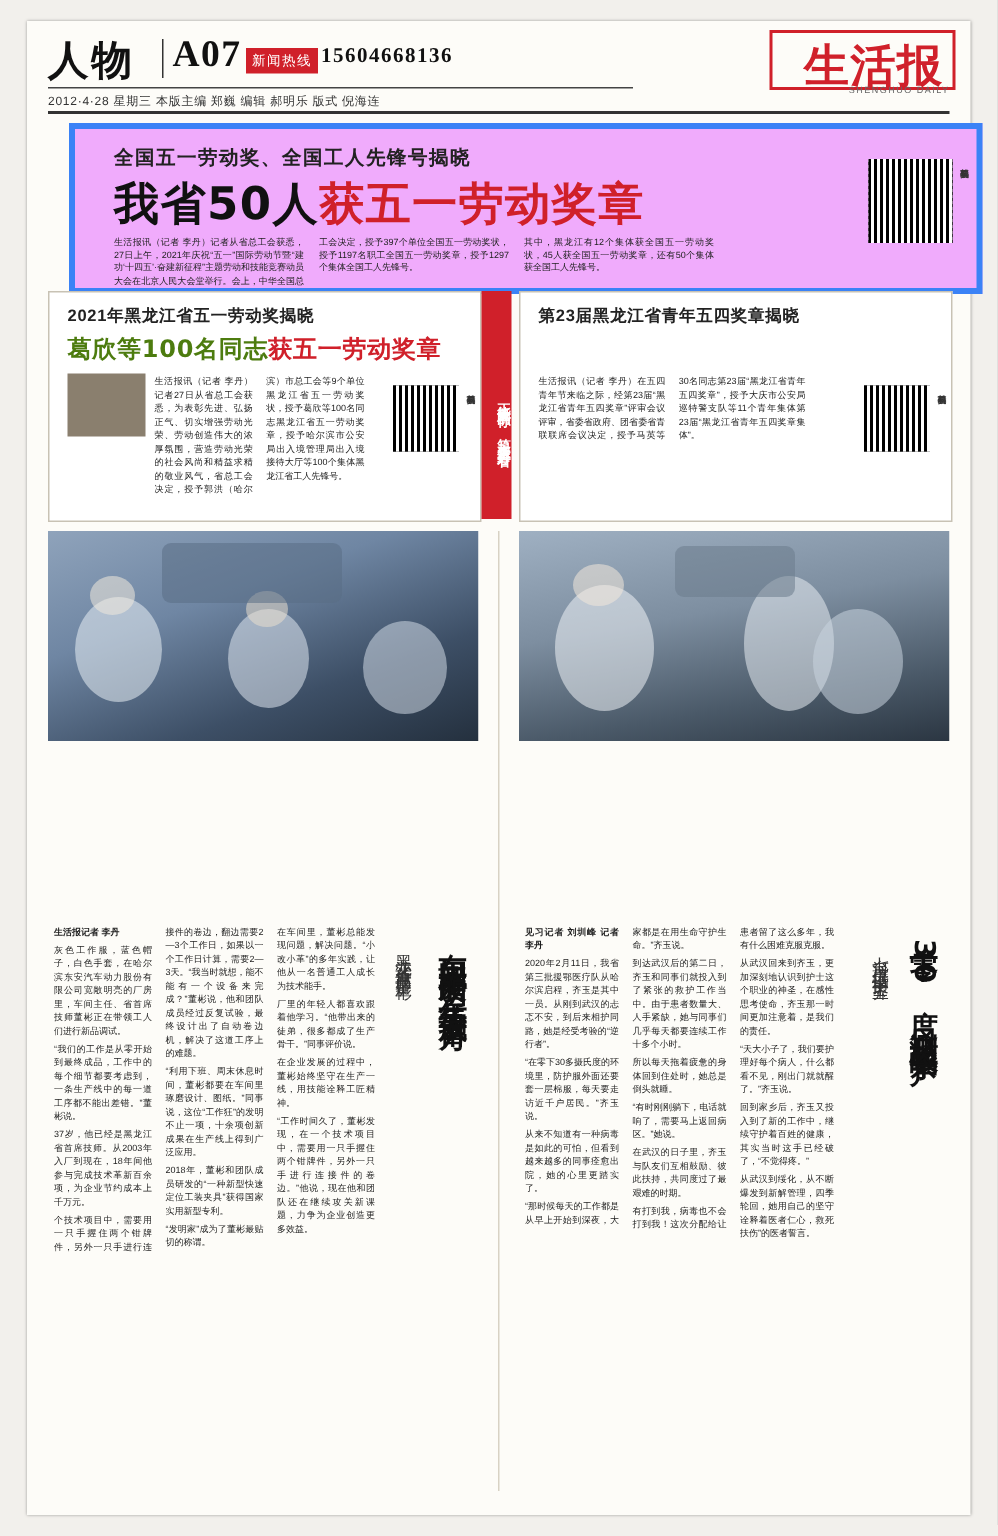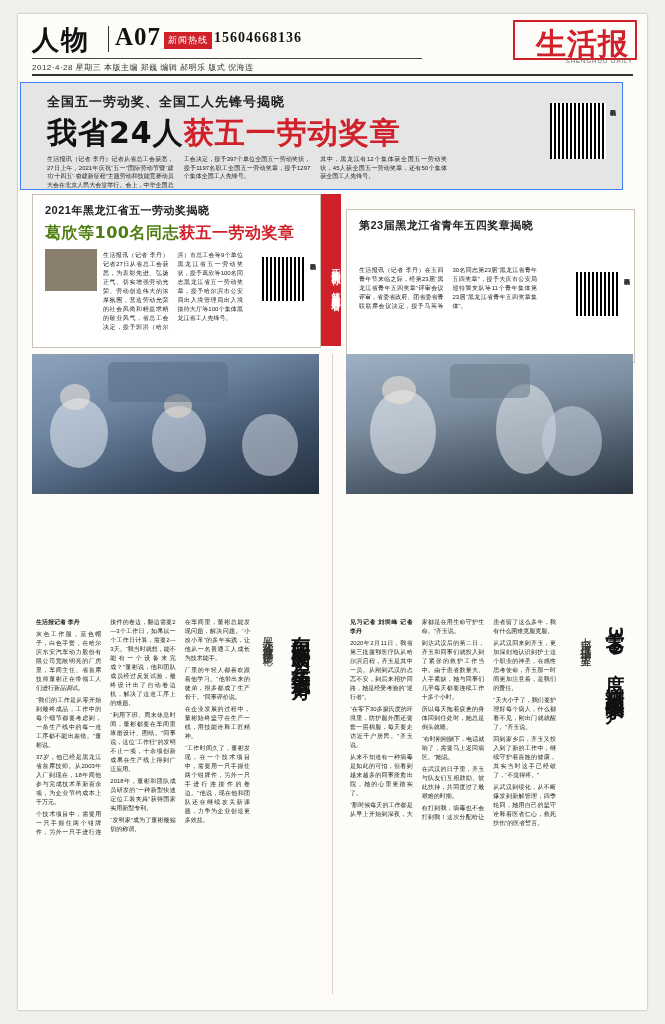--- a/index.html
+++ b/index.html
@@ -29,39 +29,39 @@
   .mh-byline{position:absolute;left:14px;top:48px;font-size:8px;color:#333;letter-spacing:.5px;}
   .mh-logo{
     position:absolute;right:14px;top:8px;font-size:30px;font-weight:bold;color:#d0202a;
     font-family:"DejaVu Sans", sans-serif;letter-spacing:1px;
   }
   .mh-logo-box{position:absolute;right:10px;top:6px;width:120px;height:36px;border:2px solid #d0202a;}
   .mh-logo-sub{position:absolute;right:14px;top:44px;font-size:6px;color:#666;letter-spacing:1px;}
   .hr-thick{position:absolute;left:14px;top:60px;width:601px;height:2px;background:#333;}
 
   
-  .lead{position:absolute;left:2px;top:68px;width:601px;height:106px;border:1px solid #3b82f6;background:#e5e5e5;}
+  .lead{position:absolute;left:28px;top:68px;width:601px;height:106px;border:4px solid #3b82f6;background:#f0abfc;}
   .lead-kicker{position:absolute;left:26px;top:10px;font-size:13px;font-weight:bold;color:#222;letter-spacing:1px;}
   .lead-head{position:absolute;left:26px;top:30px;font-size:30px;font-weight:bold;color:#d0202a;letter-spacing:1px;
     font-family:"DejaVu Sans", sans-serif;}
   .lead-head .blk{color:#111;}
   .lead-body{position:absolute;left:26px;top:72px;width:400px;font-size:6px;line-height:1.45;color:#222;
     column-count:3;column-gap:10px;text-align:justify;}
   .qr{position:absolute;background:#111;}
   .qr-img{width:100%;height:100%;
     background-image:
       repeating-linear-gradient(90deg,#000 0 2px,#fff 2px 4px),
       repeating-linear-gradient(0deg,#000 0 2px,transparent 2px 4px);
     background-color:#fff;}
   .qr-cap{position:absolute;font-size:6px;color:#333;writing-mode:vertical-rl;line-height:1.1;}
 
   
   .awardbox{position:absolute;top:180px;width:287px;height:152px;border:1px solid #c8c2b4;background:#fff;}
   #award-left{left:14px;}
-  #award-right{left:328px;margin-top:15px;}
+  #award-right{left:328px;}
   .aw-kicker{position:absolute;left:12px;top:8px;font-size:11px;font-weight:bold;color:#222;letter-spacing:.5px;}
   .aw-head{position:absolute;left:12px;top:28px;font-size:16px;font-weight:bold;color:#d0202a;letter-spacing:.5px;
     font-family:"DejaVu Sans",sans-serif;}
   .aw-head .blk{color:#4d7c0f;}
   .aw-body{position:absolute;left:12px;top:56px;width:178px;font-size:6px;line-height:1.5;color:#222;
     column-count:2;column-gap:9px;text-align:justify;}
   .aw-photo{position:absolute;left:12px;top:54px;width:52px;height:42px;background:#8a7f6e;}
 
   .ribbon{
     position:absolute;left:303px;top:180px;width:20px;height:152px;background:#d0202a;color:#fff;
@@ -116,21 +116,21 @@
       <div class="mh-byline">2012·4·28  星期三  本版主编 郑巍  编辑 郝明乐  版式 倪海连</div>
       <div class="mh-logo-box"></div>
       <div class="mh-logo" style="right:18px;top:10px;margin-left:48px;">生活报</div>
       <div class="mh-logo-sub">SHENGHUO DAILY</div>
     </div>
     <div class="hr-thick"></div>
 
     <div class="lead">
       <div class="lead-kicker">全国五一劳动奖、全国工人先锋号揭晓</div>
       <div class="lead-head">
-        <span class="blk">我省</span><span class="blk">24</span><span class="blk">人</span><span>获五一劳动奖章</span>
+        <span class="blk">我省</span><span class="blk">50</span><span class="blk">人</span><span>获五一劳动奖章</span>
       </div>
       <div class="lead-body">
         <p style="margin:0 0 4px 0;">生活报讯（记者 李丹）记者从省总工会获悉，27日上午，2021年庆祝“五一”国际劳动节暨“建功‘十四五’·奋建新征程”主题劳动和技能竞赛动员大会在北京人民大会堂举行。会上，中华全国总工会决定，授予397个单位全国五一劳动奖状，授予1197名职工全国五一劳动奖章，授予1297个集体全国工人先锋号。</p>
         <p style="margin:0;">其中，黑龙江有12个集体获全国五一劳动奖状，45人获全国五一劳动奖章，还有50个集体获全国工人先锋号。</p>
       </div>
       <div class="qr" style="right:16px;top:20px;width:56px;height:56px;">
         <div class="qr-img"></div>
       </div>
       <div class="qr-cap" style="right:6px;top:22px;height:52px;">扫码看获奖名单</div>
     </div>

